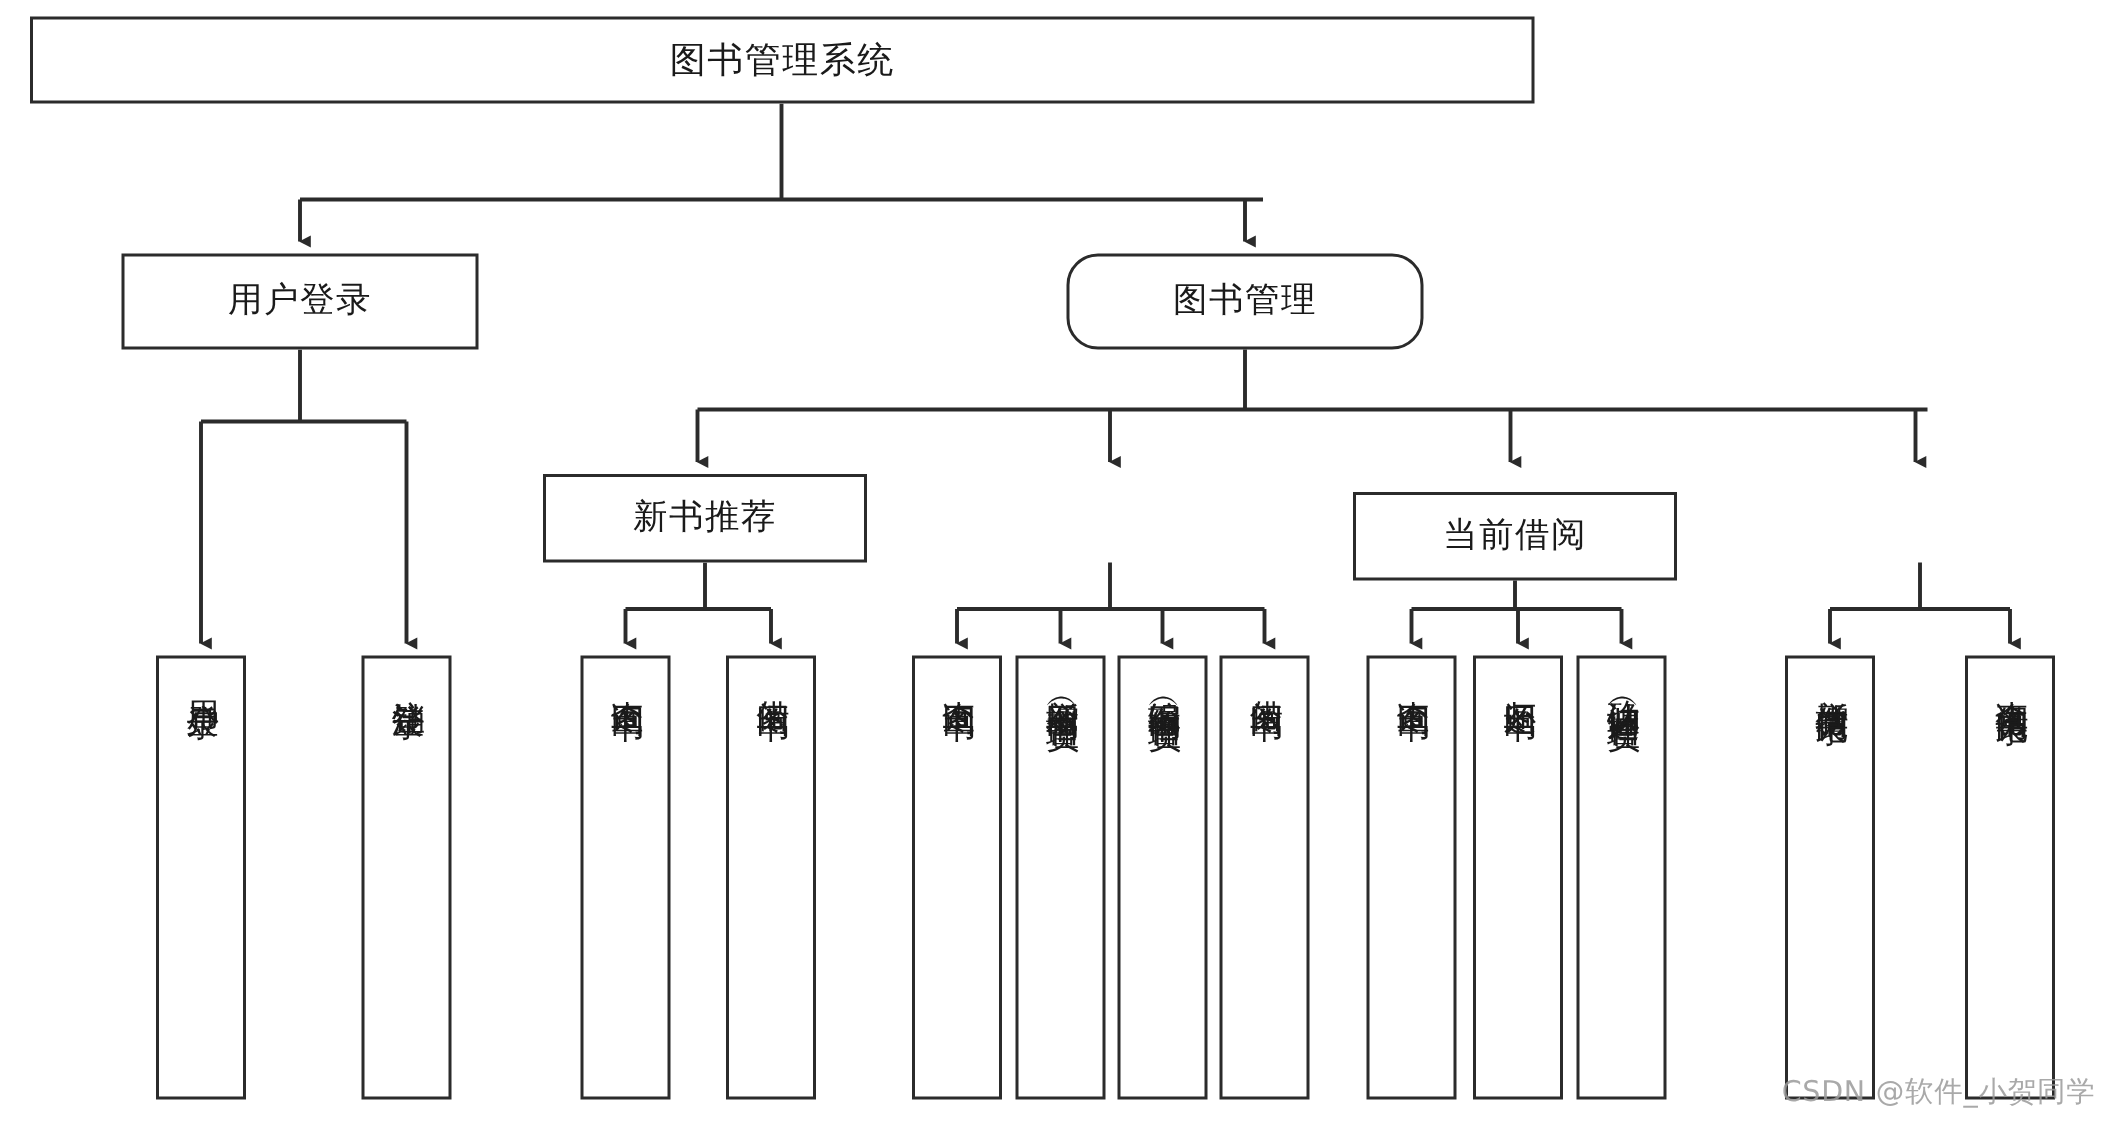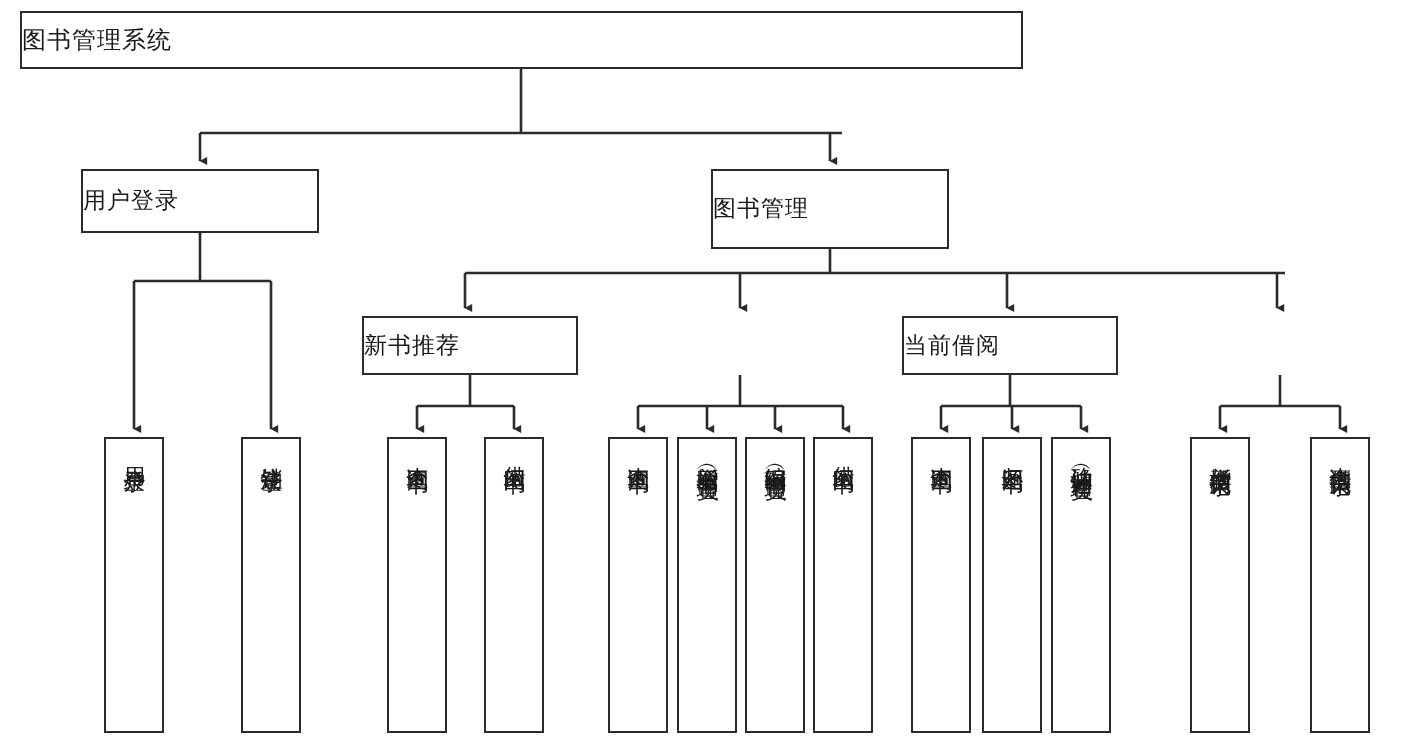--- a/index.html
+++ b/index.html
@@ -26,21 +26,21 @@
     width: 1405px;
     height: 747px;
   }
   .node-box {
     position: absolute;
     box-sizing: border-box;
     border: 2.5px solid #2b2b2b;
     background: #ffffff;
     display: flex;
     align-items: center;
-    justify-content: flex-start;
+    justify-content: center;
     color: #1a1a1a;
   }
   .node-box.horizontal .node-label {
     font-size: 23px;
     line-height: 1.1;
     letter-spacing: 1px;
     white-space: nowrap;
   }
   .node-box.vertical {
     align-items: flex-start;
@@ -124,28 +124,28 @@
     </g>
   </svg>
 
   <div class="node-box horizontal root" style="left:20px; top:11px; width:1003px; height:58px;">
     <span class="node-label">图书管理系统</span>
   </div>
 
   <div class="node-box horizontal" style="left:81px; top:169px; width:238px; height:64px;">
     <span class="node-label">用户登录</span>
   </div>
-  <div class="node-box horizontal" style="left:711px; top:169px; width:238px; height:80px;">
+  <div class="node-box horizontal" style="left:711px; top:169px; width:238px; height:64px;border-radius:21px;">
     <span class="node-label">图书管理</span>
   </div>
 
   <div class="node-box horizontal" style="left:362px; top:316px; width:216px; height:59px;">
     <span class="node-label">新书推荐</span>
   </div>
-  <div class="node-box horizontal" style="left:902px; top:316px; width:216px; height:59px;">
+  <div class="node-box horizontal" style="left:902px; top:328px; width:216px; height:59px;">
     <span class="node-label">当前借阅</span>
   </div>
 
   <div class="node-box vertical" style="left:104px; top:437px; width:60px; height:296px;">
     <span class="node-label">用户登录</span>
   </div>
   <div class="node-box vertical" style="left:241px; top:437px; width:60px; height:296px;">
     <span class="node-label">注销登录</span>
   </div>
 
@@ -179,14 +179,15 @@
     <span class="node-label">确认归还（管理员）</span>
   </div>
 
   <div class="node-box vertical" style="left:1190px; top:437px; width:60px; height:296px;">
     <span class="node-label">新增借阅记录</span>
   </div>
   <div class="node-box vertical" style="left:1310px; top:437px; width:60px; height:296px;">
     <span class="node-label">查询借阅记录</span>
   </div>
 
+  <div class="watermark">CSDN @软件_小贺同学</div>
 
 </div>
 
 </body></html>

